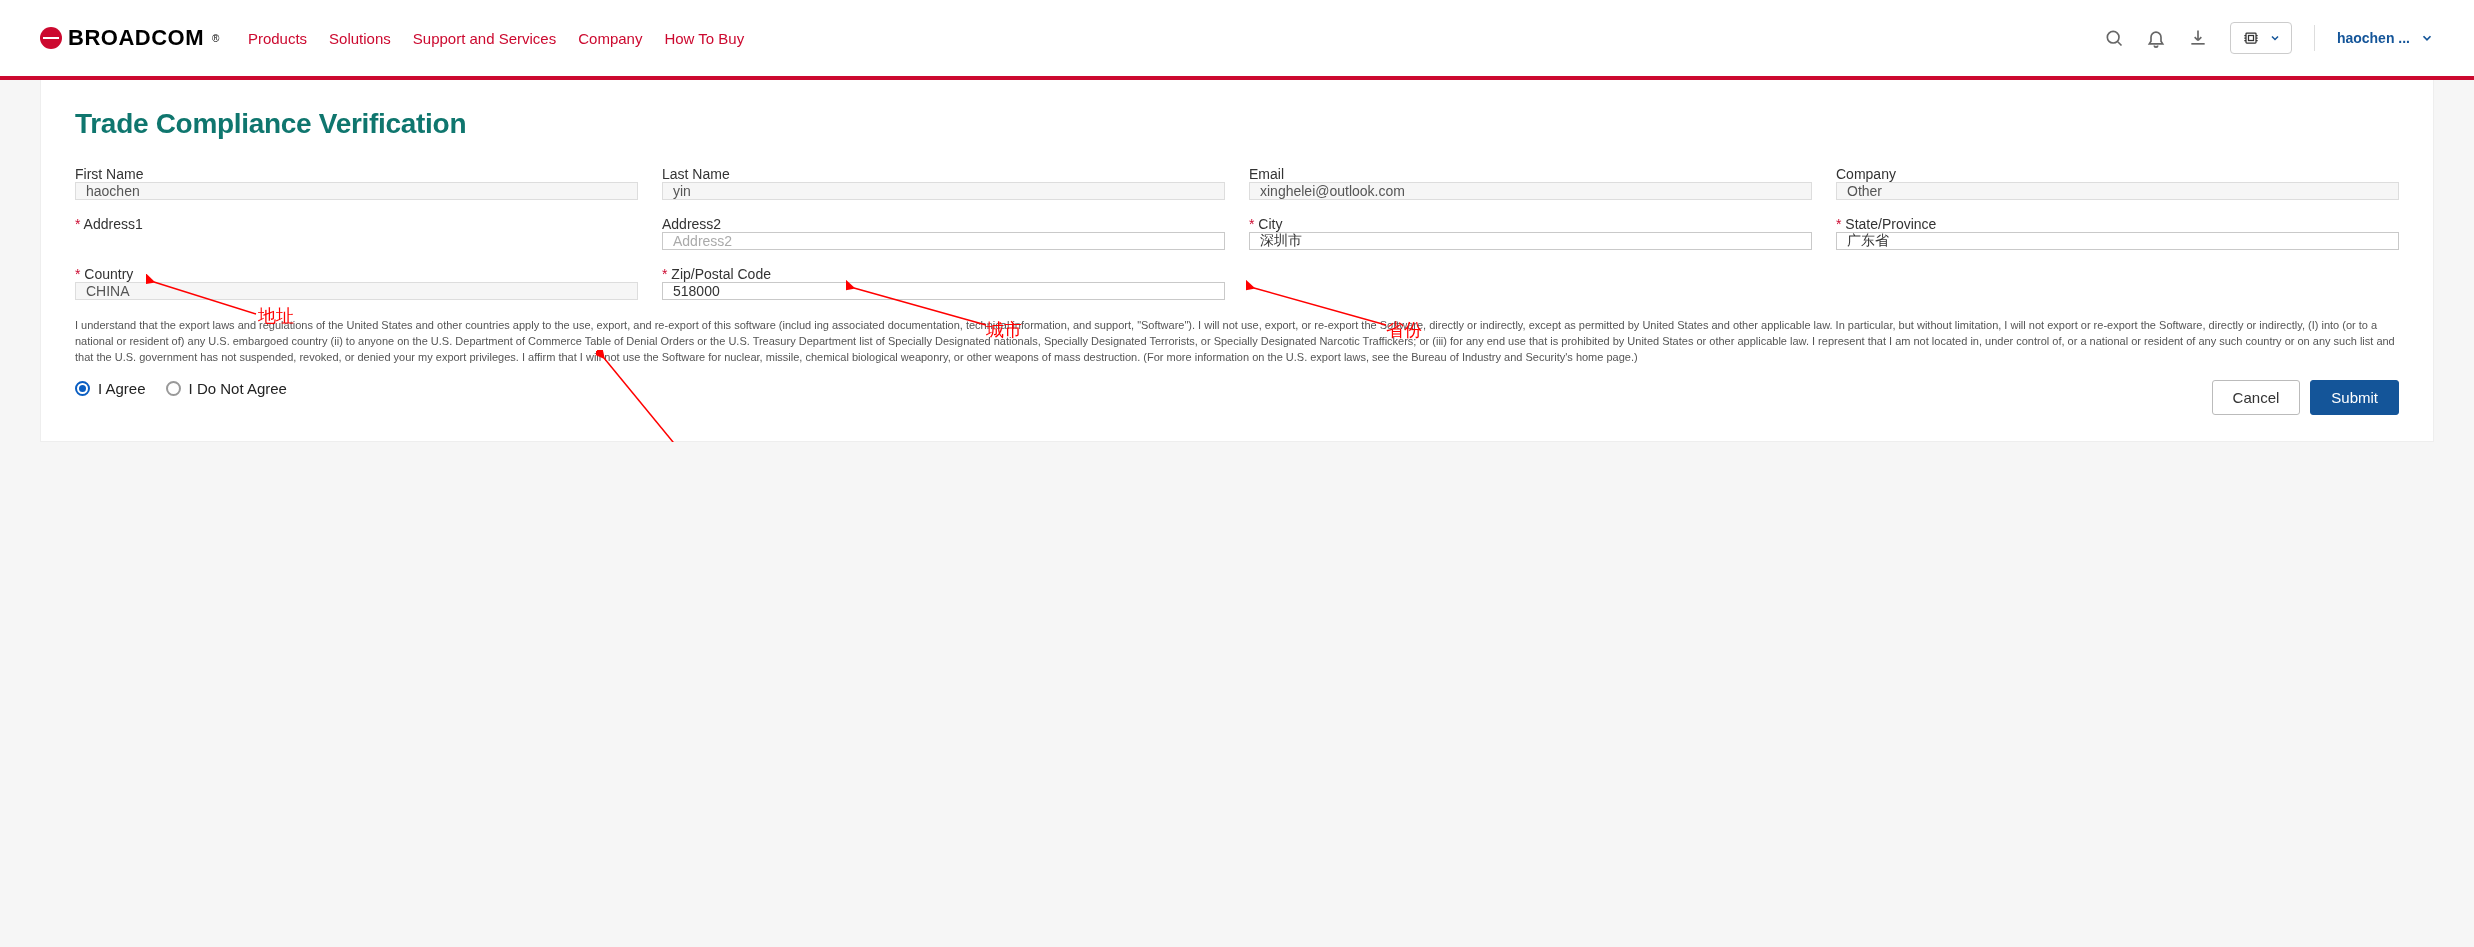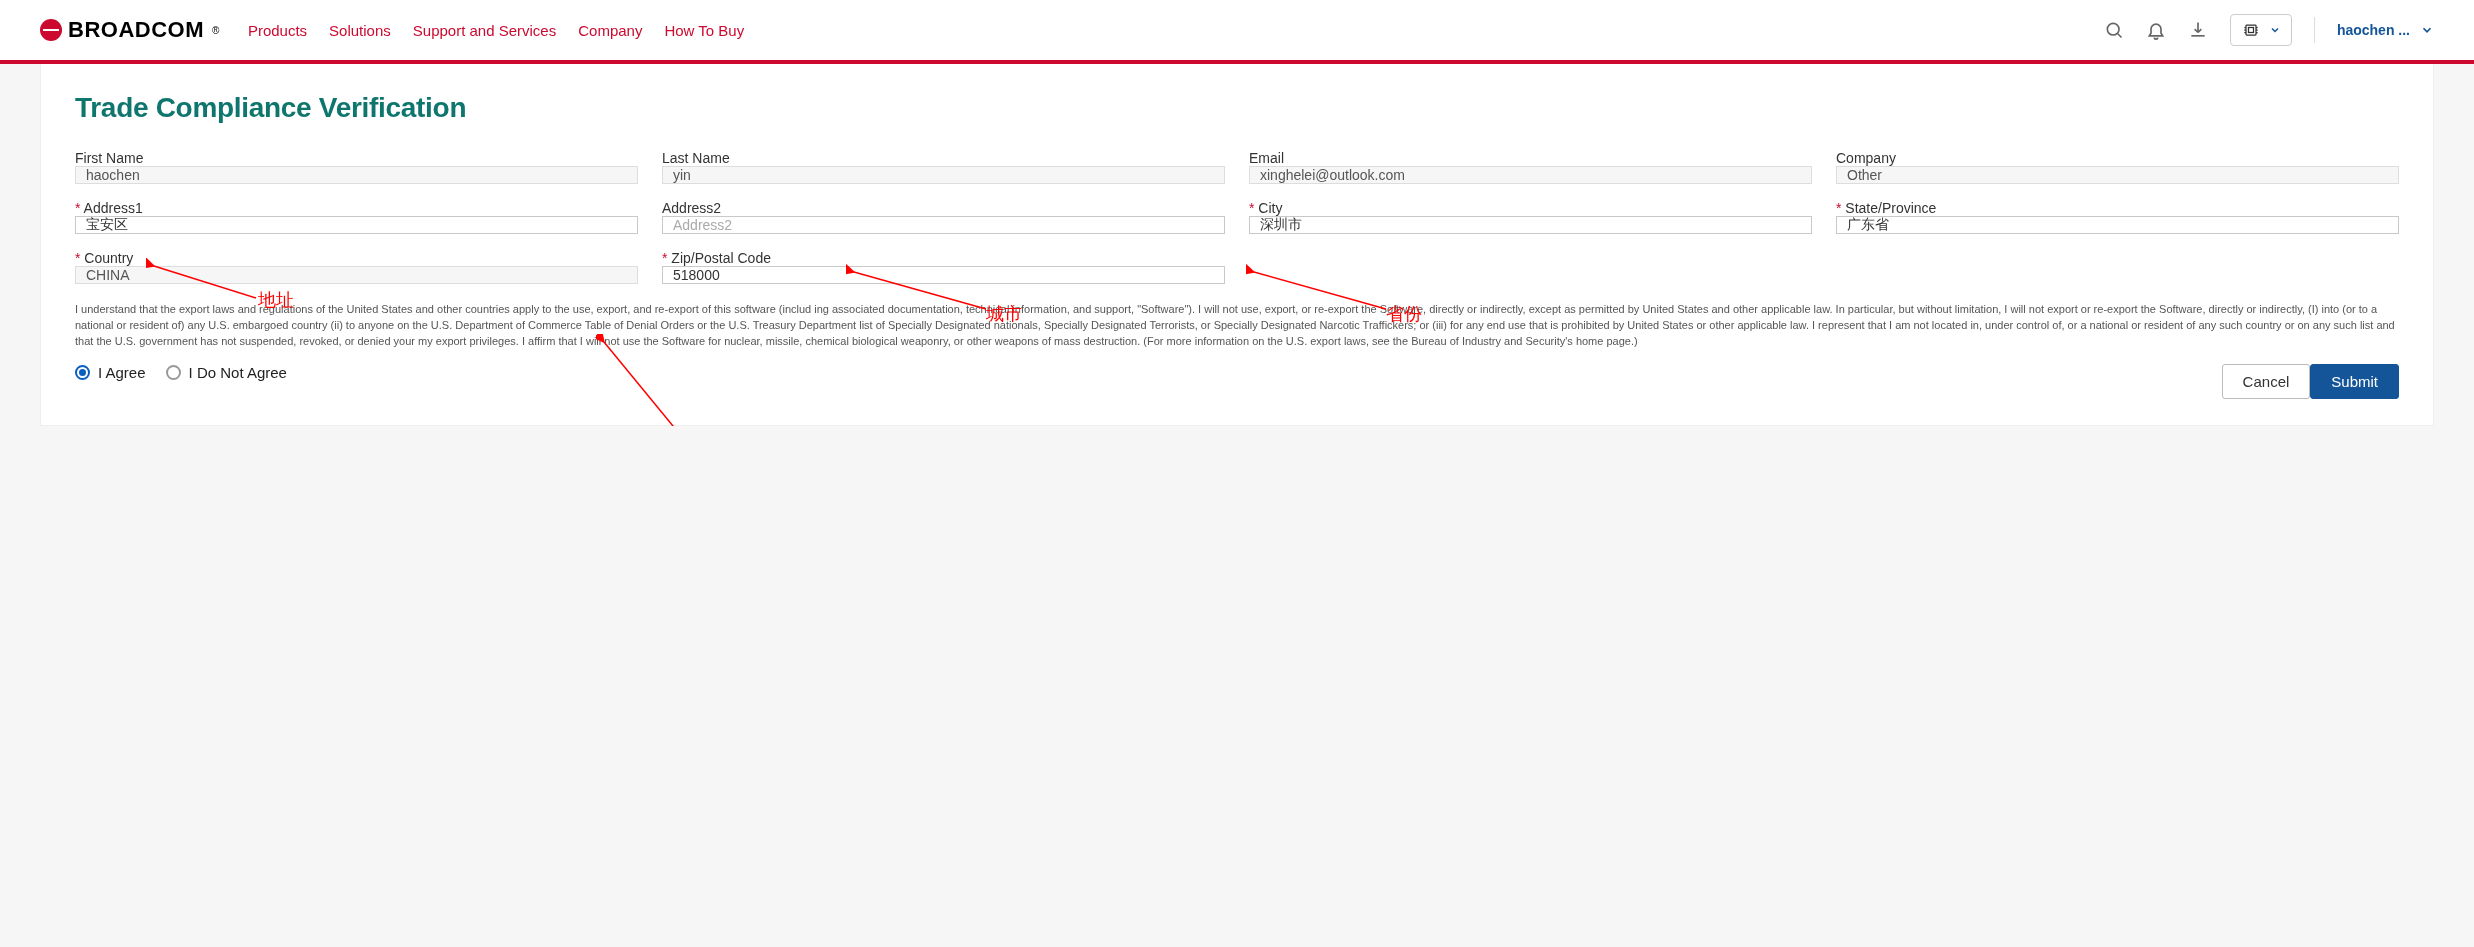--- a/index.html
+++ b/index.html
@@ -1,19 +1,19 @@
 <!DOCTYPE html>
 <html><head>
   <meta charset="utf-8">
   <style>
     * { box-sizing: border-box; margin: 0; padding: 0; }
     body { font-family: -apple-system, BlinkMacSystemFont, "Segoe UI", Arial, sans-serif; background: #f6f6f6; color: #333; }
     
     
-    .header { background: #fff; display: flex; align-items: center; padding: 0 40px; height: 60px; justify-content: space-between; }
+    .header { background: #fff; display: flex; align-items: center; padding: 0 40px; height: 76px; justify-content: space-between; }
     .header-left { display: flex; align-items: center; gap: 28px; }
     .logo { display: flex; align-items: center; gap: 6px; font-weight: 800; font-size: 22px; letter-spacing: 0.5px; color: #000; }
     .logo-mark { width: 22px; height: 22px; background: #cc092f; border-radius: 50%; position: relative; display: inline-flex; align-items: center; justify-content: center; }
     .logo-mark::after { content: ""; position: absolute; width: 16px; height: 2px; background: #fff; }
     .logo sup { font-size: 10px; font-weight: 400; margin-left: 2px; }
     .nav { display: flex; gap: 22px; }
     .nav a { color: #cc092f; font-size: 15px; text-decoration: none; cursor: pointer; }
     .header-right { display: flex; align-items: center; gap: 22px; }
     .icon-btn { color: #666; cursor: pointer; display: inline-flex; }
     .chiplet { border: 1px solid #ccc; border-radius: 4px; padding: 5px 10px; display: inline-flex; align-items: center; gap: 8px; cursor: pointer; }
@@ -37,21 +37,21 @@
     .input::placeholder { color: #aaa; }
     
     .disclaimer { font-size: 11px; line-height: 1.45; color: #555; margin-top: 18px; }
     
     .actions { display: flex; align-items: flex-start; justify-content: space-between; margin-top: 14px; }
     .radios { display: flex; gap: 20px; align-items: center; }
     .radio-opt { display: inline-flex; align-items: center; gap: 8px; cursor: pointer; font-size: 15px; color: #222; }
     .radio-dot { width: 15px; height: 15px; border-radius: 50%; border: 2px solid #999; display: inline-block; position: relative; }
     .radio-opt.selected .radio-dot { border-color: #0a5ec2; }
     .radio-opt.selected .radio-dot::after { content: ""; position: absolute; inset: 2px; background: #0a5ec2; border-radius: 50%; }
-    .btns { display: flex; }
+    .btns { display: flex; gap: 10px; }
     .btn { padding: 8px 20px; border-radius: 3px; font-size: 15px; cursor: pointer; border: 1px solid #bbb; background: #fff; color: #333; }
     .btn.primary { background: #145599; border-color: #145599; color: #fff; }
     
     
     .anno { position: absolute; pointer-events: none; }
     .anno-label { position: absolute; color: #ff0000; font-size: 18px; font-family: "SimSun","STSong", serif; white-space: nowrap; }
     .anno-arrow { position: absolute; }
   </style>
 </head>
 <body>
@@ -134,21 +134,20 @@
       <label class="label">Email</label>
       <input class="input ro" readonly="" value="xinghelei@outlook.com" style="">
     </div>
     <div class="field">
       <label class="label">Company</label>
       <input class="input ro" readonly="" value="Other" style="">
     </div>
 
     <div class="field">
       <label class="label req">Address1</label>
-      <input class="input" value="宝安区" style="">
     </div>
     <div class="field">
       <label class="label">Address2</label>
       <input class="input" placeholder="Address2" style="">
     </div>
     <div class="field">
       <label class="label req">City</label>
       <input class="input" value="深圳市" style="">
     </div>
     <div class="field">

